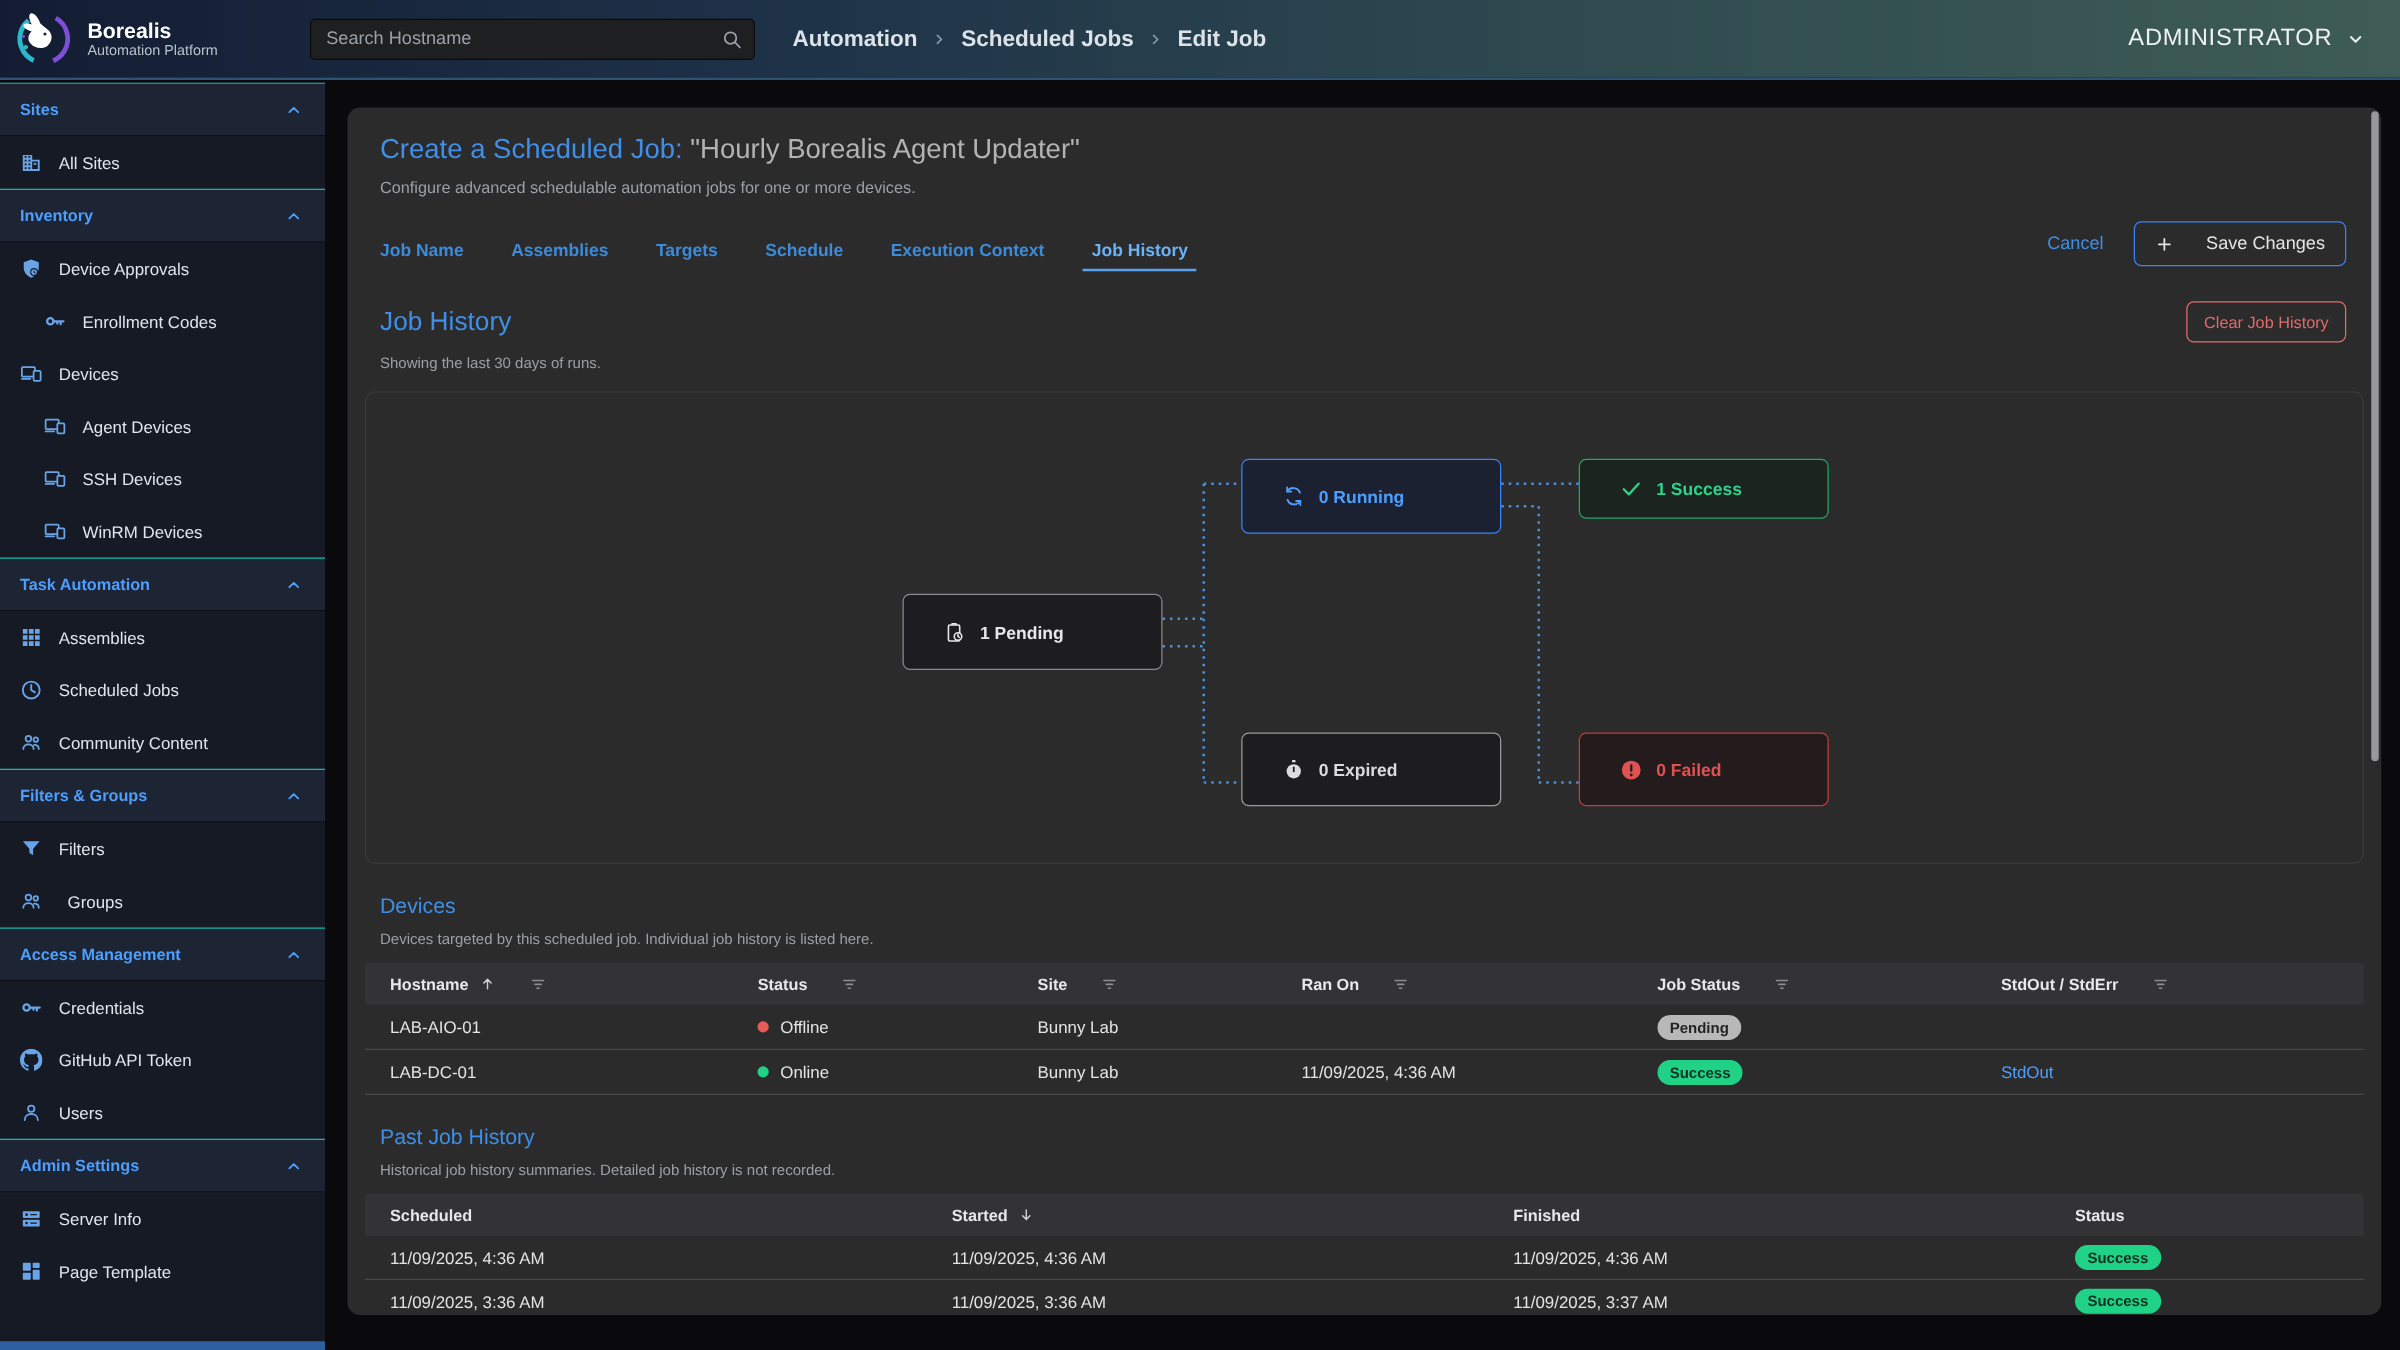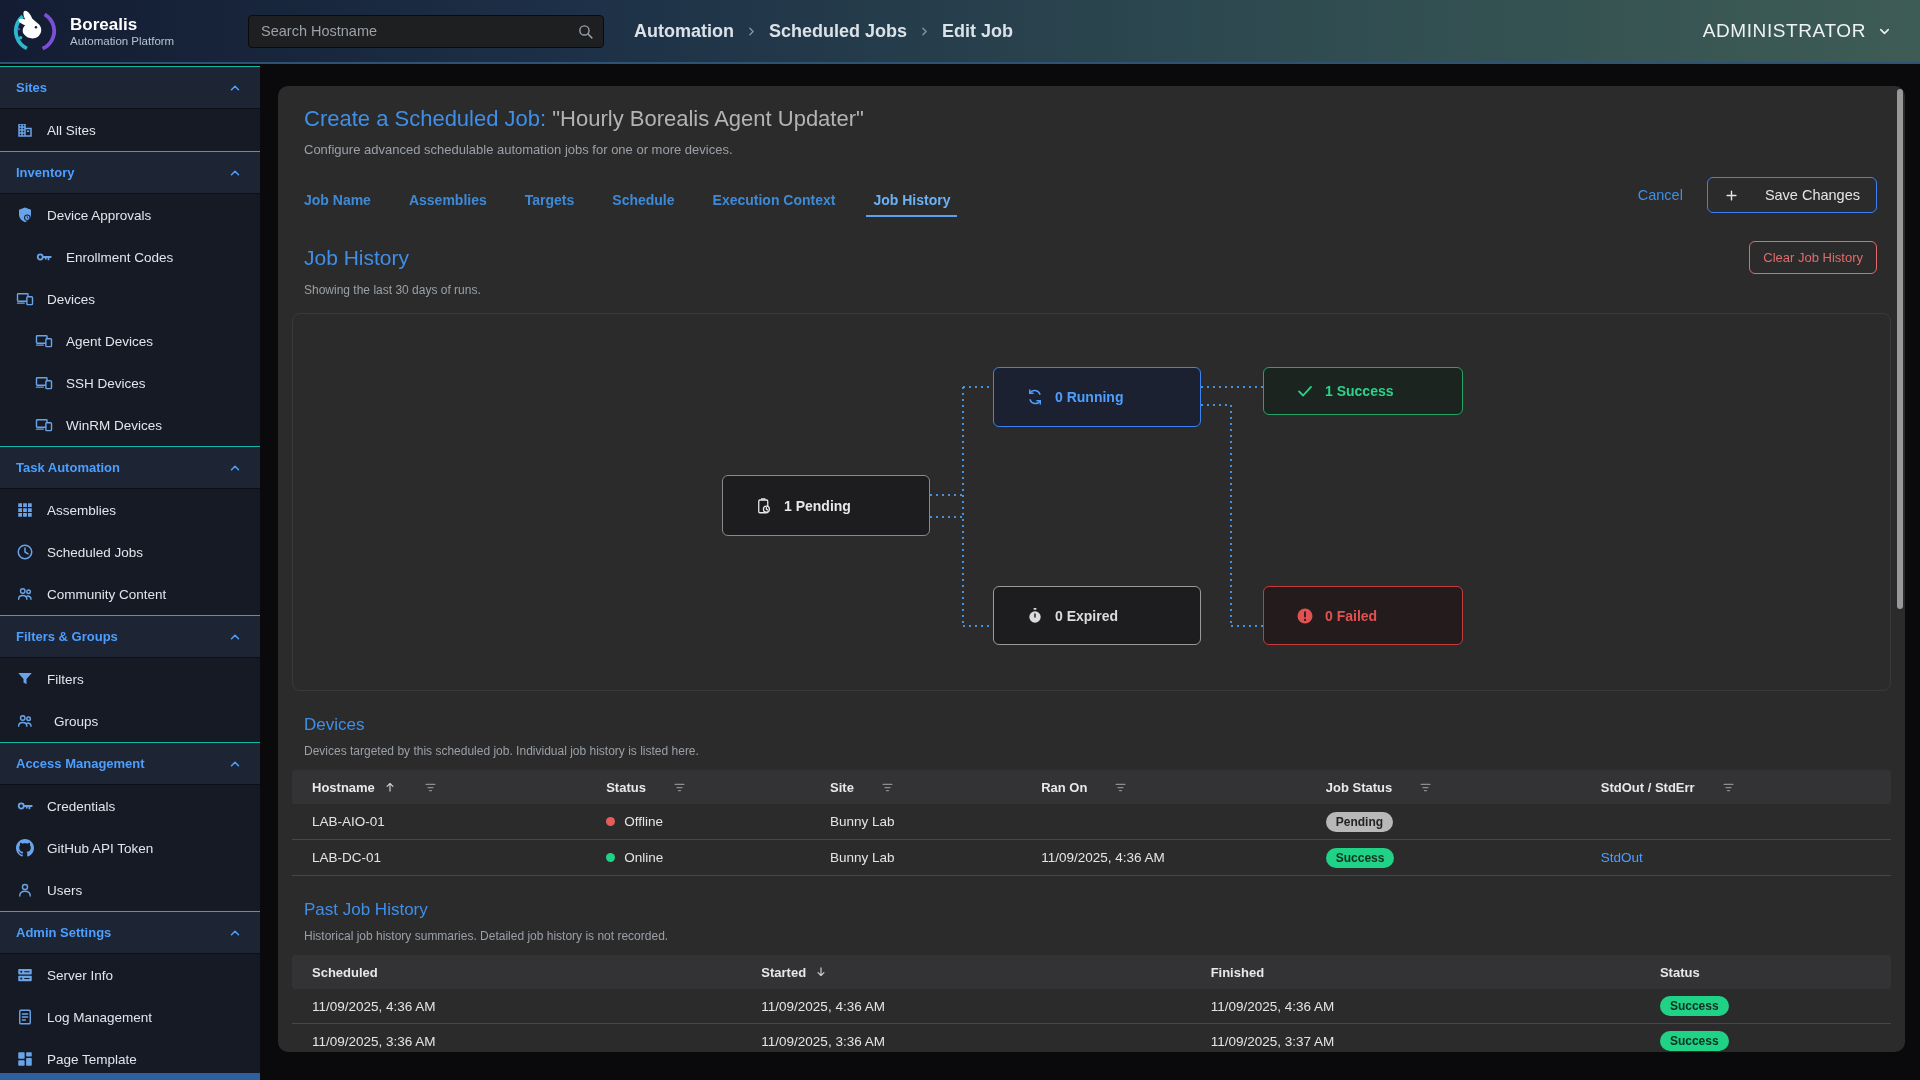--- a/index.html
+++ b/index.html
@@ -351,29 +351,20 @@
             <rect x="3" y="13" width="18" height="7.2" rx="1"></rect>
             <circle cx="7" cy="7.6" r="1.4" fill="#151a25"></circle>
             <circle cx="7" cy="16.6" r="1.4" fill="#151a25"></circle>
             <path d="M11 7.6h7M11 16.6h7" stroke="#151a25" stroke-width="1.4"></path>
           </svg>
         </span>
         <span>Server Info</span>
       </div>
       <div class="side-item" style="padding-left: 16px;">
         <span class="icn">
-          <svg viewBox="0 0 24 24" fill="none" stroke="currentColor" stroke-width="1.9">
-            <rect x="5" y="3" width="14" height="18" rx="1.5"></rect>
-            <path d="M8.5 8h7M8.5 12h7M8.5 16h4" stroke-linecap="round"></path>
-          </svg>
-        </span>
-        <span>Log Management</span>
-      </div>
-      <div class="side-item" style="padding-left: 16px;">
-        <span class="icn">
           <svg viewBox="0 0 24 24" fill="currentColor">
             <rect x="3" y="3" width="8.5" height="8.5" rx="1"></rect>
             <rect x="13.5" y="3" width="7.5" height="5.5" rx="1"></rect>
             <rect x="3" y="13.5" width="8.5" height="7.5" rx="1"></rect>
             <rect x="13.5" y="10.5" width="7.5" height="10.5" rx="1"></rect>
           </svg>
         </span>
         <span>Page Template</span>
       </div>
     </div>

